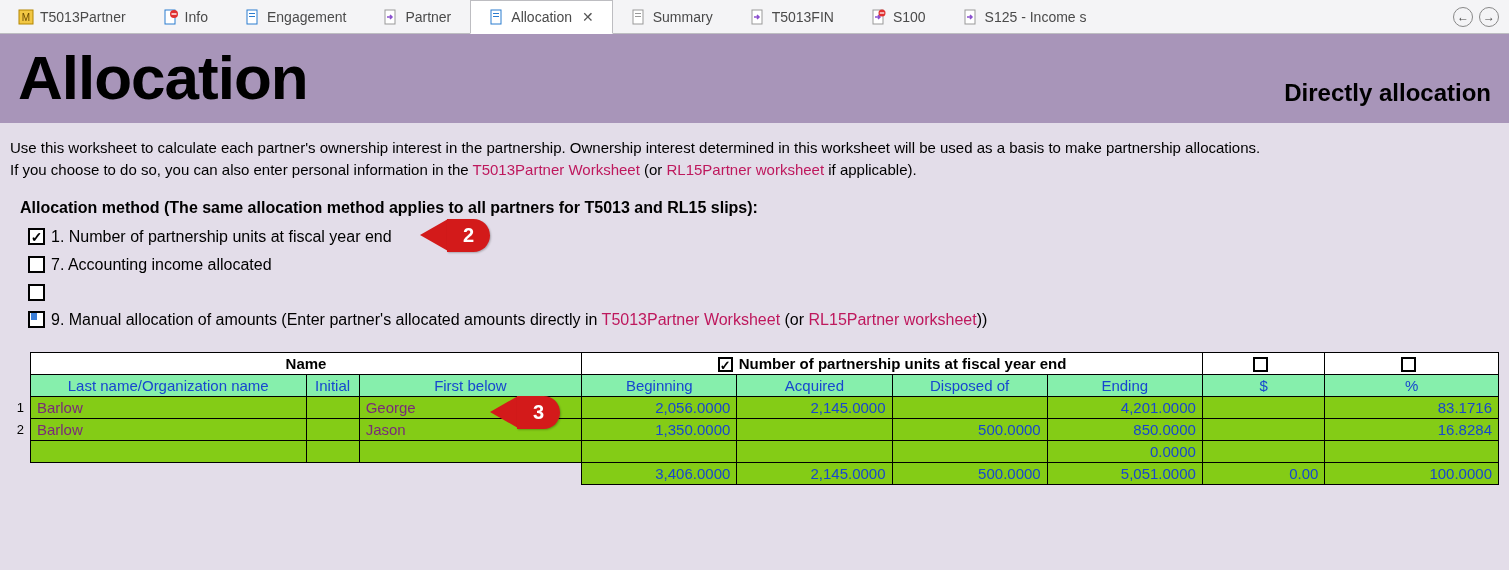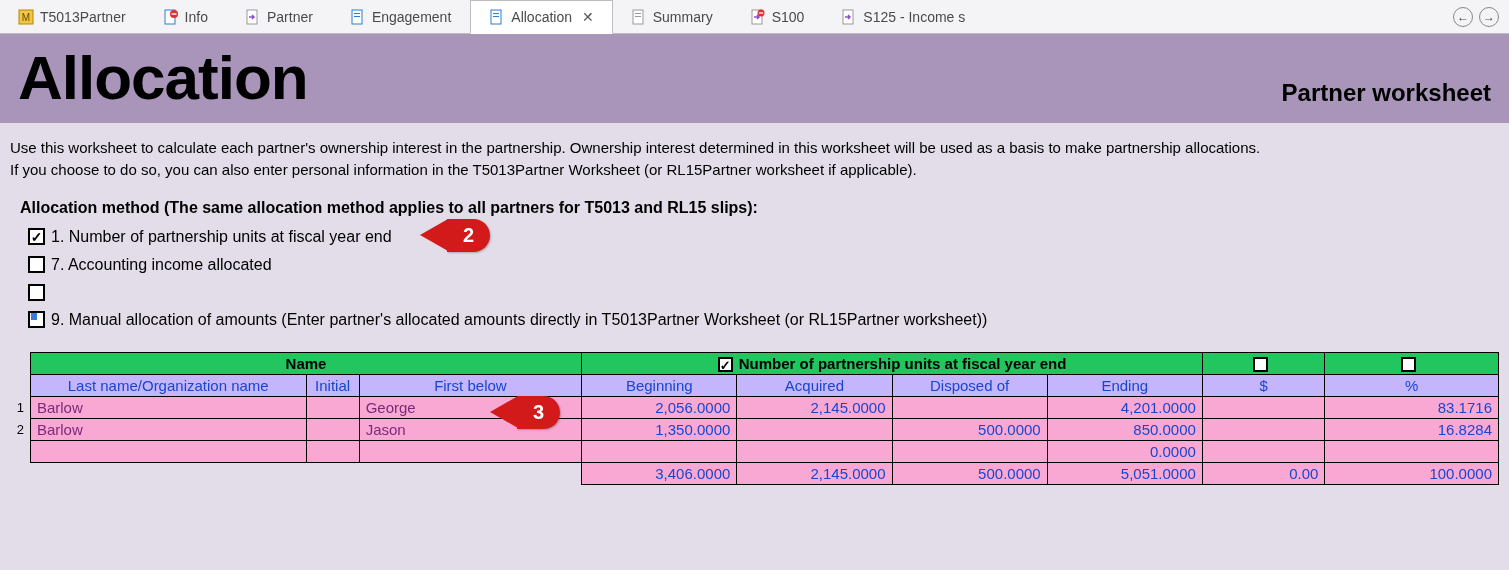--- a/index.html
+++ b/index.html
@@ -78,21 +78,21 @@
     color: #000;
     padding-bottom: 6px;
   }
   
   .intro {
     padding: 14px 10px 6px 10px;
     font-size: 15px;
     line-height: 1.45;
     color: #000;
   }
-  a.link { color: #000000; text-decoration: none; text-align: center; }
+  a.link { color: #be185d; text-decoration: none; text-align: center; }
   
   .section-heading {
     padding: 12px 10px 6px 20px;
     font-weight: 700;
     font-size: 16px;
   }
   
   .cb-list {
     padding: 0 24px 0 28px;
   }
@@ -153,29 +153,29 @@
   table.alloc {
     border-collapse: collapse;
     width: 100%;
     table-layout: fixed;
     font-size: 15px;
   }
   table.alloc th, table.alloc td {
     border: 1px solid #000;
     padding: 2px 6px;
     height: 22px;
-    background: #f9a8d4;
+    background: #84cc16;
   }
   table.alloc th {
-    background: #22c55e;
+    background: #ffffff;
     font-weight: 700;
     text-align: center;
   }
   table.alloc .subhead {
-    background: #c4b5fd;
+    background: #86efac;
     color: #1747cf;
     font-weight: 400;
     text-align: center;
   }
   .rownum {
     width: 18px;
     border: none !important;
     background: transparent !important;
     text-align: right;
     padding-right: 4px;
@@ -218,49 +218,56 @@
   <div class="tab">
     <svg class="tab-icon" viewBox="0 0 16 16">
         <rect x="2" y="1" width="10" height="14" fill="#fff" stroke="#2a7ccf"></rect>
         <circle cx="11" cy="5" r="4" fill="#e03030"></circle>
         <rect x="8.5" y="4.3" width="5" height="1.4" fill="#fff"></rect>
       </svg>
     <span>Info</span>
   </div>
   <div class="tab">
     <svg class="tab-icon" viewBox="0 0 16 16">
-        <rect x="2" y="1" width="10" height="14" fill="#fff" stroke="#999"></rect>
-        <path d="M4 8 h5 m-2 -2 l2 2 l-2 2" stroke="#8a4fcf" fill="none" stroke-width="1.5"></path>
-      </svg>
-    <span>Partner</span>
-  </div>
-  <div class="tab">
-    <svg class="tab-icon" viewBox="0 0 16 16">
         <rect x="2" y="1" width="10" height="14" fill="#fff" stroke="#2a7ccf"></rect>
         <rect x="4" y="4" width="6" height="1" fill="#2a7ccf"></rect>
         <rect x="4" y="7" width="6" height="1" fill="#2a7ccf"></rect>
       </svg>
     <span>Engagement</span>
   </div>
+  <div class="tab">
+    <svg class="tab-icon" viewBox="0 0 16 16">
+        <rect x="2" y="1" width="10" height="14" fill="#fff" stroke="#999"></rect>
+        <path d="M4 8 h5 m-2 -2 l2 2 l-2 2" stroke="#8a4fcf" fill="none" stroke-width="1.5"></path>
+      </svg>
+    <span>Partner</span>
+  </div>
   <div class="tab active">
     <svg class="tab-icon" viewBox="0 0 16 16">
         <rect x="2" y="1" width="10" height="14" fill="#fff" stroke="#2a7ccf"></rect>
         <rect x="4" y="4" width="6" height="1" fill="#2a7ccf"></rect>
         <rect x="4" y="7" width="6" height="1" fill="#2a7ccf"></rect>
       </svg>
     <span>Allocation</span>
     <span class="close">✕</span>
   </div>
   <div class="tab">
     <svg class="tab-icon" viewBox="0 0 16 16">
         <rect x="2" y="1" width="10" height="14" fill="#fff" stroke="#999"></rect>
         <rect x="4" y="4" width="6" height="1" fill="#999"></rect>
         <rect x="4" y="7" width="6" height="1" fill="#999"></rect>
       </svg>
     <span>Summary</span>
+  </div>
+  <div class="tab">
+    <svg class="tab-icon" viewBox="0 0 16 16">
+        <rect x="2" y="1" width="10" height="14" fill="#fff" stroke="#999"></rect>
+        <path d="M4 8 h5 m-2 -2 l2 2 l-2 2" stroke="#8a4fcf" fill="none" stroke-width="1.5"></path>
+      </svg>
+    <span>T5013FIN</span>
   </div>
   <div class="tab">
     <svg class="tab-icon" viewBox="0 0 16 16">
         <rect x="2" y="1" width="10" height="14" fill="#fff" stroke="#999"></rect>
         <path d="M4 8 h5 m-2 -2 l2 2 l-2 2" stroke="#8a4fcf" fill="none" stroke-width="1.5"></path>
         <circle cx="11" cy="4" r="3.5" fill="#e03030"></circle>
         <rect x="8.8" y="3.4" width="4.4" height="1.2" fill="#fff"></rect>
       </svg>
     <span>S100</span>
   </div>
@@ -272,21 +279,21 @@
     <span>S125 - Income s</span>
   </div>
   <div class="nav-right">
     <div class="circle-btn">←</div>
     <div class="circle-btn">→</div>
   </div>
 </div>
 
 <div class="header-band">
   <h1>Allocation</h1>
-  <div class="right">Partner worksheet</div>
+  <div class="right">Directly allocation</div>
 </div>
 
 <div class="intro">
   <div>Use this worksheet to calculate each partner's ownership interest in the partnership. Ownership interest determined in this worksheet will be used as a basis to make partnership allocations.</div>
   <div>
     <span>If you choose to do so, you can also enter personal information in the </span><a class="link">T5013Partner Worksheet</a><span> (or </span><a class="link">RL15Partner worksheet</a><span> if applicable).</span>
   </div>
 </div>
 
 <div class="section-heading">Allocation method (The same allocation method applies to all partners for T5013 and RL15 slips):</div>

